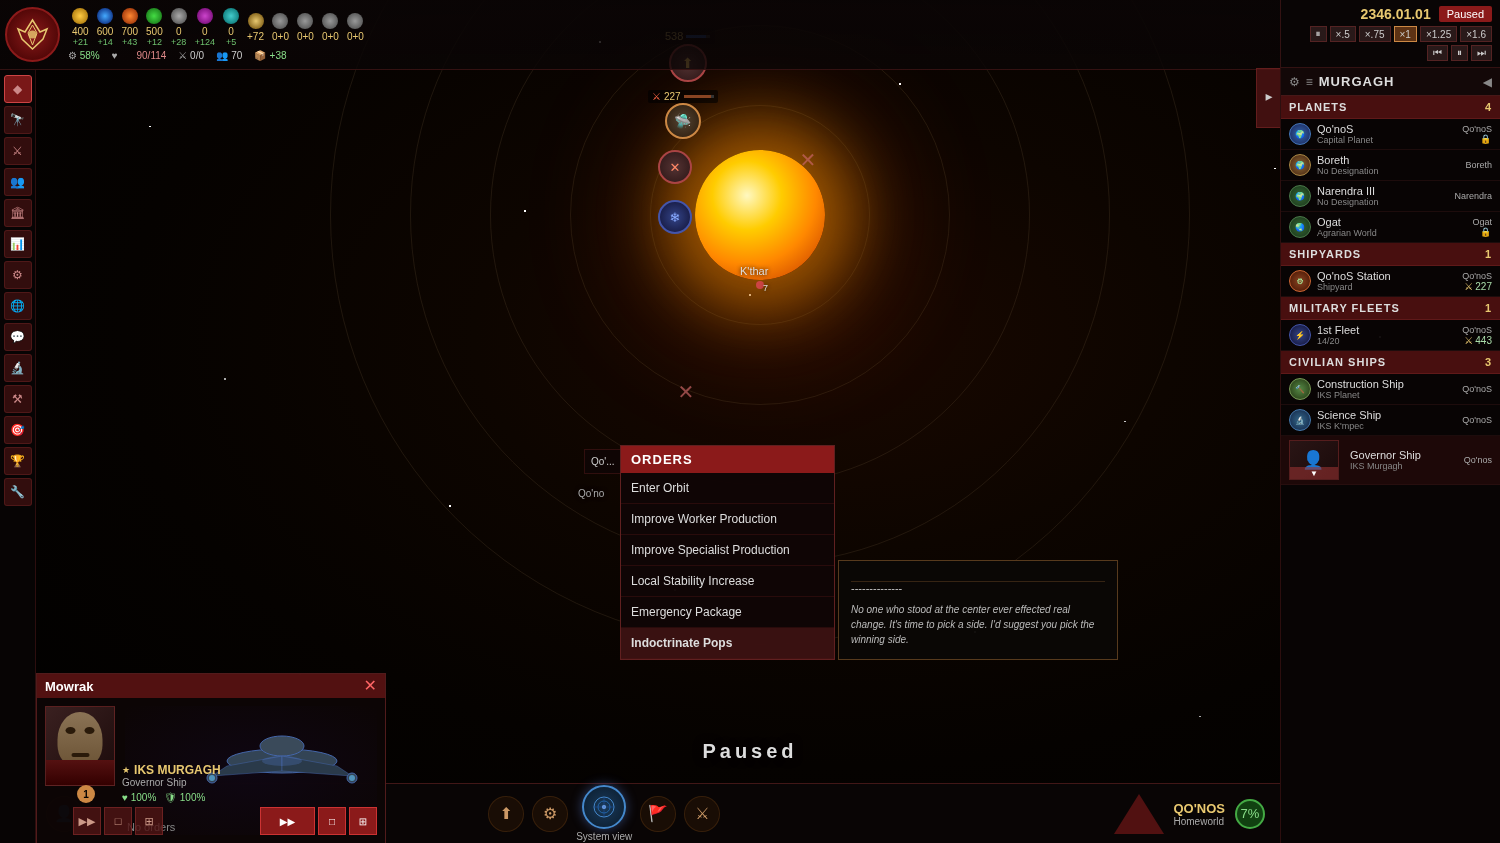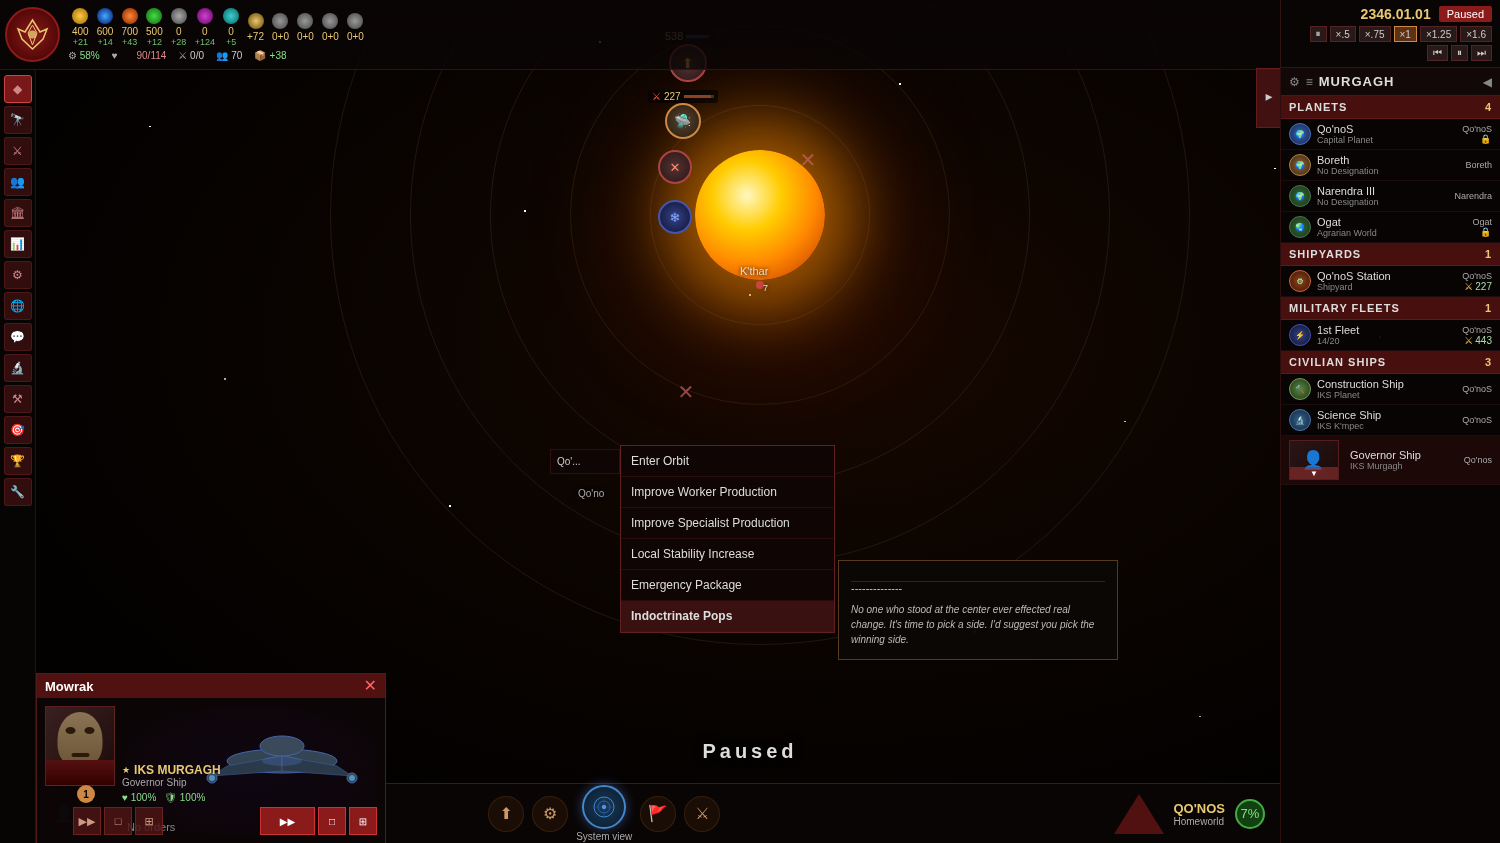--- a/index.html
+++ b/index.html
@@ -621,21 +621,21 @@
 <div class="map-fleet" style="left:658px;top:150px;">
   <div style="width:34px;height:34px;border-radius:50%;background:radial-gradient(circle,#553333,#2a1515);border:2px solid #aa4444;display:flex;align-items:center;justify-content:center;font-size:13px;color:#ff8866;">✕</div>
 </div>
 
 <div class="map-fleet" style="left:658px;top:200px;">
   <div style="width:34px;height:34px;border-radius:50%;background:radial-gradient(circle,#334488,#111133);border:2px solid #4455aa;display:flex;align-items:center;justify-content:center;font-size:13px;color:#88aaff;">❄</div>
 </div>
 
 <div class="map-label" style="left:578px;top:488px;font-size:10px;color:#aaa;">Qo'no</div>
 
-<div style="position:absolute;left:550px;top:449px;width:70px;height:25px;background:rgba(15,5,5,0.8);border:1px solid rgba(100,30,30,0.4);z-index:150;display:flex;align-items:center;padding:0 6px;">
+<div style="position:absolute;left:584px;top:449px;width:70px;height:25px;background:rgba(15,5,5,0.8);border:1px solid rgba(100,30,30,0.4);z-index:150;display:flex;align-items:center;padding:0 6px;">
   <span style="font-size:10px;color:#ccc;">Qo'...</span>
 </div>
 
 <div id="top-bar">
 
   <div id="faction-emblem">
 
     <svg width="35" height="35" viewBox="0 0 35 35">
       <polygon points="17.5,3 25,15 32,12 28,22 17.5,32 7,22 3,12 10,15" fill="none" stroke="#e8c870" stroke-width="1.5"></polygon>
       <polygon points="17.5,8 22,16 17.5,28 13,16" fill="#8b1a1a" stroke="#e8c870" stroke-width="1"></polygon>
@@ -887,20 +887,21 @@
     </div>
     <div class="item-right">
       <div class="item-loc">Qo'nos</div>
     </div>
   </div>
 
   <div style="height:20px;"></div>
 </div>
 
 <div id="orders-menu">
+  <div id="orders-title">ORDERS</div>
   <div class="order-item">Enter Orbit</div>
   <div class="order-item">Improve Worker Production</div>
   <div class="order-item">Improve Specialist Production</div>
   <div class="order-item">Local Stability Increase</div>
   <div class="order-item">Emergency Package</div>
   <div class="order-item active-hover" style="background:rgba(100,30,30,0.5);">Indoctrinate Pops</div>
 </div>
 
 <div id="tooltip">
   <div class="tooltip-divider">--------------</div>

